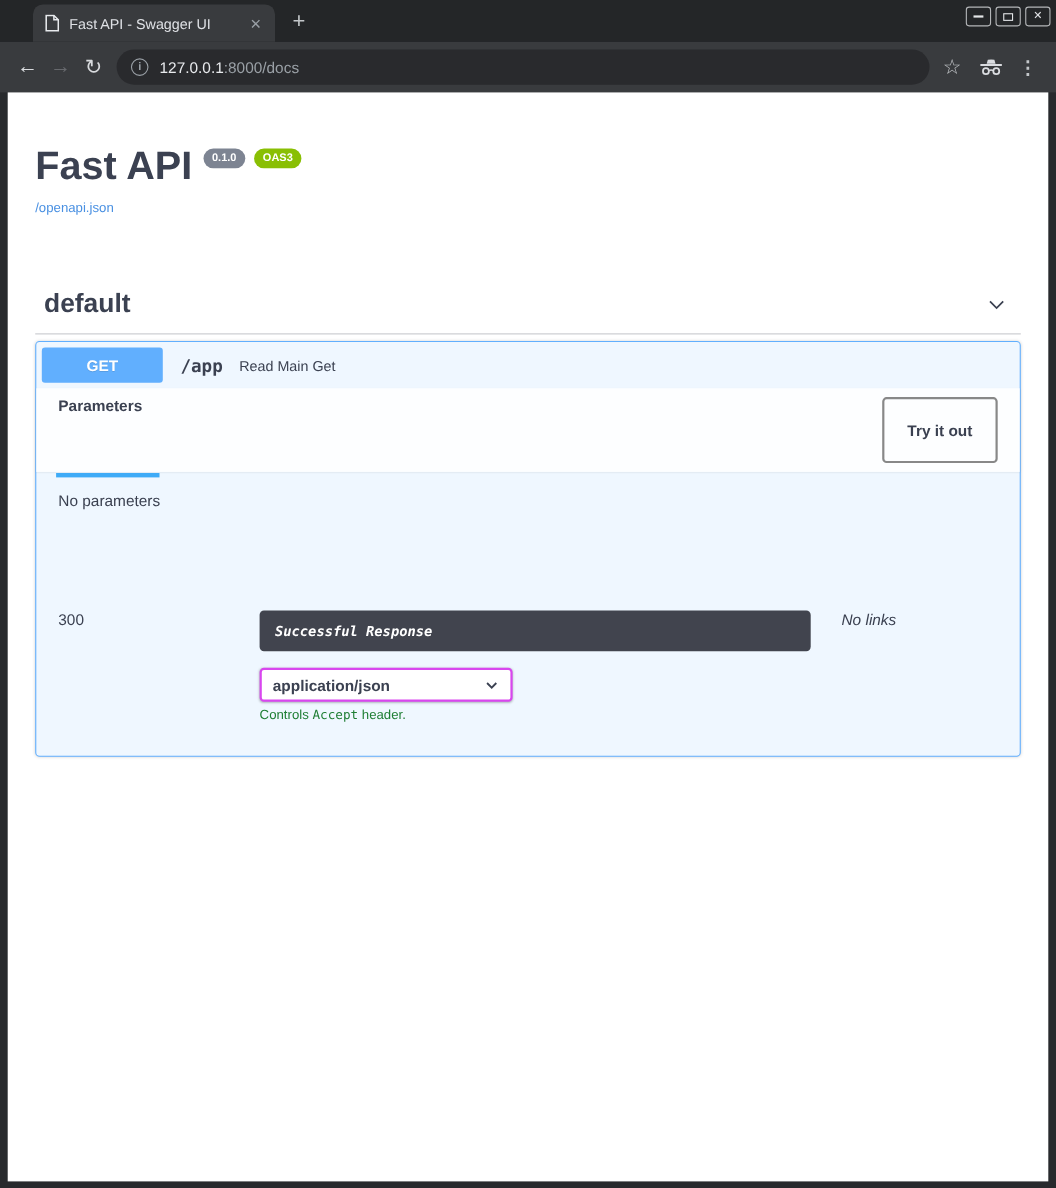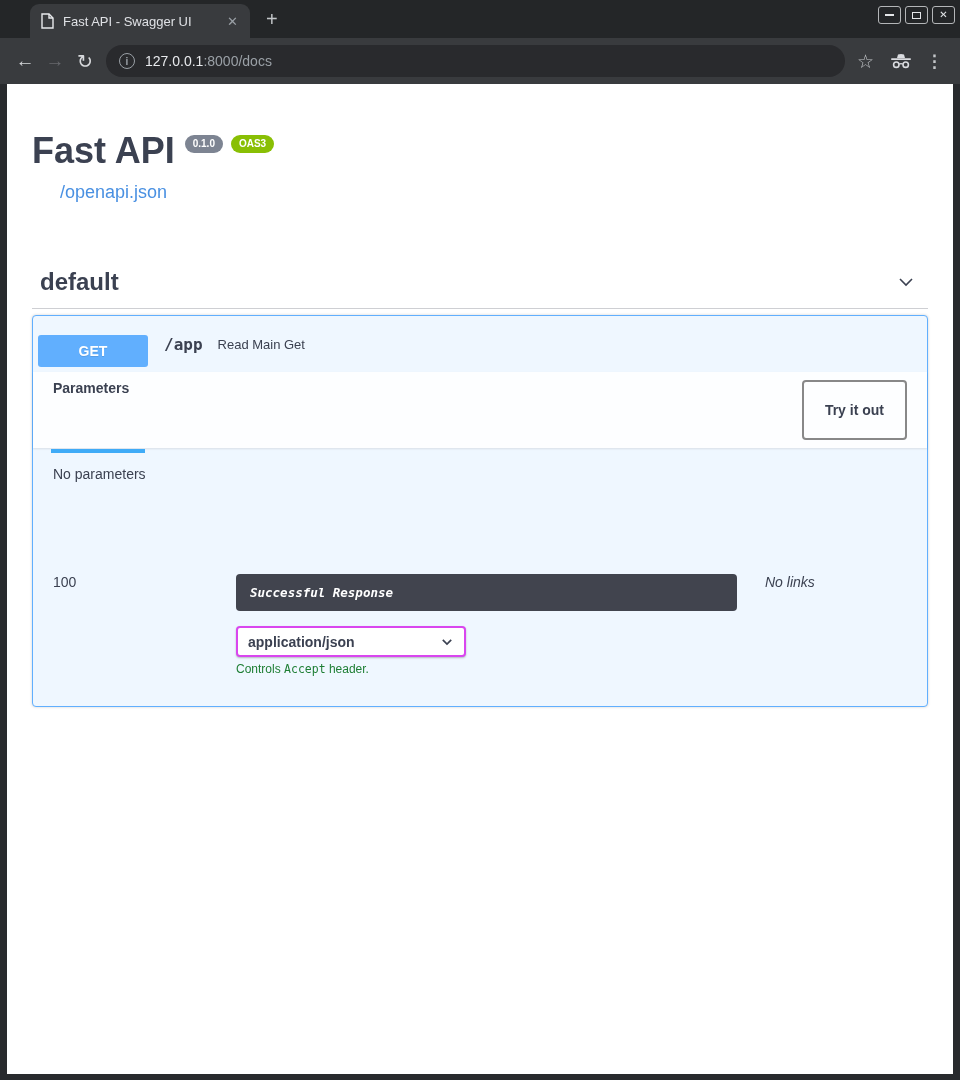--- a/index.html
+++ b/index.html
@@ -68,40 +68,39 @@
     font-size:36px; font-weight:700; line-height:1;
     display:flex; align-items:flex-start; gap:10px;
   }
   .badges { display:flex; gap:8px; margin-top:2px; }
   .badge {
     font-size:10px; font-weight:700; color:#fff;
     padding:4px 8px; border-radius:10px; line-height:1;
   }
   .badge.version { background:#7d8492; }
   .badge.oas { background:#89bf04; }
-  .spec-link { display:inline-block; margin-top:13px; color:#4990e2; font-size:18px; text-decoration:none; cursor:pointer;margin-left:28px; }
+  .spec-link { display:inline-block; margin-top:13px; color:#4990e2; font-size:12px; text-decoration:none; cursor:pointer; }
 
   .tag-section { margin:57px 25px 0; }
   .tag-header {
     display:flex; justify-content:space-between; align-items:center;
     padding:8px 12px 12px 8px; cursor:pointer;
     border-bottom:1px solid rgba(59,65,81,.25);
   }
   .tag-name { font-size:24px; font-weight:600; color:#3b4151; }
 
   .opblock {
     margin-top:6px; border:1px solid #61affe; border-radius:4px;
     background:#eff7ff; box-shadow:0 0 3px rgba(0,0,0,.18);
   }
   .op-summary { display:flex; align-items:center; gap:10px; padding:5px; cursor:pointer; }
   .method {
     background:#61affe; color:#fff; font-size:14px; font-weight:700;
     width:110px; padding:8px 0; text-align:center; border-radius:3px;
     text-shadow:0 1px 0 rgba(0,0,0,.1);
-    margin-top:14px;
   }
   .path { font-family:"DejaVu Sans Mono", monospace; font-size:16px; font-weight:700; margin-left:6px; }
   .summary { font-size:13px; margin-left:5px; color:#3b4151; }
 
   .op-section-header {
     display:flex; justify-content:space-between; 
     background:rgba(255,255,255,.85); padding:8px 20px; min-height:50px;
     box-shadow:0 1px 2px rgba(0,0,0,.1);
   }
   .tab-item { position:relative; font-size:14px; font-weight:700; color:#3b4151; cursor:pointer; }
@@ -234,21 +233,21 @@
           <button class="btn-try">Try it out</button>
         </div>
 
         <div class="op-params">
           <span>No parameters</span>
         </div>
 
 
         <div class="op-responses">
           <div class="rt-row">
-            <div class="rt-code">100</div>
+            <div class="rt-code">300</div>
             <div>
               <div class="markdown-box">Successful Response</div>
               <div class="media-type">
                 <div class="mt-select">
                   <span>application/json</span>
                   <span style="display:flex;">
                     <svg width="14" height="14" viewBox="0 0 20 20">
                       <path d="M4 7 l6 6 6 -6" fill="none" stroke="#3b4151" stroke-width="2.4"></path>
                     </svg>
                   </span>

